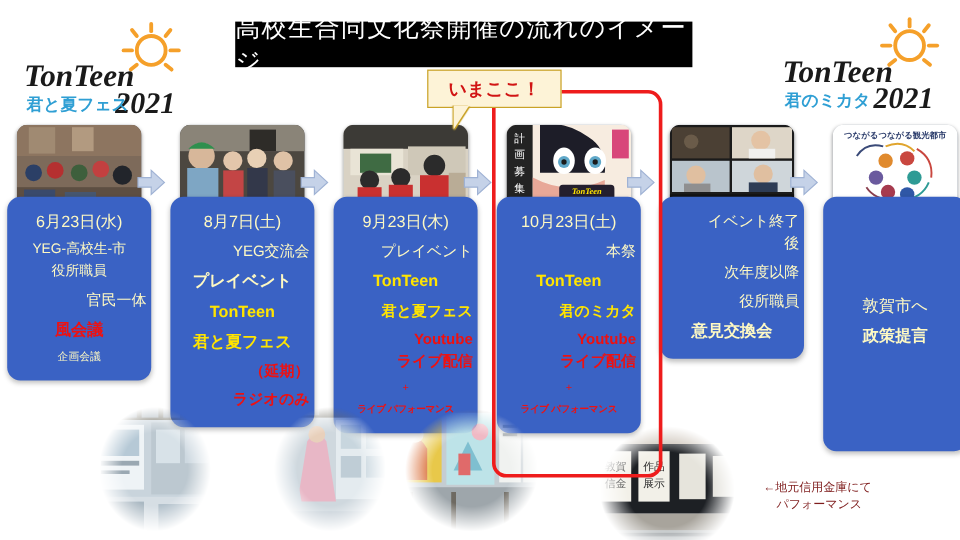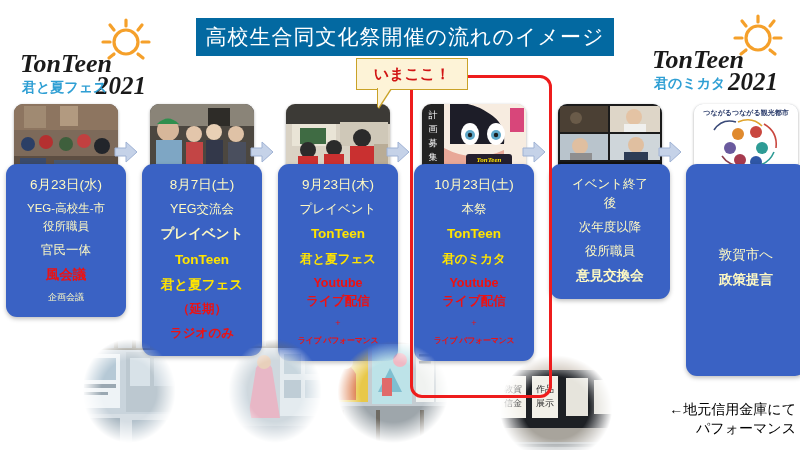--- a/index.html
+++ b/index.html
@@ -11,22 +11,22 @@
   #stage{position:absolute;left:0;top:0;width:800px;height:450px;}
 
   
   .logo{position:absolute;width:160px;height:90px;}
   .logo-left{left:8px;top:12px;}
   .logo-right{left:640px;top:10px;}
   .logo svg{display:block;width:100%;height:100%;}
 
   
   .title-bar{
-    position:absolute;left:196px;top:18px;width:418px;height:38px;
-    background:#0369a1;color:#ffffff;
+    position:absolute;left:196px;top:18px;width:381px;height:38px;
+    background:#000000;color:#ffffff;
     display:flex;align-items:center;justify-content:center;
     font-size:21px;letter-spacing:1px;font-weight:400;
   }
 
   
   .callout{
     position:absolute;left:356px;top:58px;width:110px;height:30px;
     background:#fdf3d7;border:1.4px solid #c9a227;
     display:flex;align-items:center;justify-content:center;
     color:#d11414;font-size:15px;font-weight:700;z-index:40;
@@ -57,21 +57,21 @@
   .card{
     position:absolute;top:60px;left:0;width:120px;
     background:#3a62c4;border-radius:11px;
     box-shadow:0 2px 4px rgba(0,0,0,.25);
     padding:12px 4px 14px;box-sizing:border-box;
     text-align:center;color:#ffffff;z-index:10;
   }
   .card .ln{line-height:1.36;margin:0 0 7px;}
   .card .ln:last-child{margin-bottom:0;}
   .sz11{font-size:11.5px;}
-  .sz12{font-size:12.5px;}
+  .sz12{font-size:12.5px;text-align:right;}
   .sz13{font-size:13.5px;}
   .sz9{font-size:9px;}
   .sz8{font-size:8px;letter-spacing:-.3px;}
   .bold{font-weight:700;}
   .red{color:#ee1111;}
   .yellow{color:#ffe400;}
   .white{color:#fef9c3;}
 
   
   .arrow{position:absolute;top:140px;width:26px;height:24px;z-index:12;}
@@ -81,21 +81,21 @@
   .oval{
     position:absolute;border-radius:50%;overflow:hidden;z-index:20;
     -webkit-mask-image:radial-gradient(ellipse 50% 50% at 50% 50%,#000 52%,rgba(0,0,0,0) 88%);
     mask-image:radial-gradient(ellipse 50% 50% at 50% 50%,#000 52%,rgba(0,0,0,0) 88%);
   }
   .oval svg{display:block;width:100%;height:100%;}
 
   
   .caption{
     position:absolute;left:636px;top:400px;width:160px;
-    font-size:14px;color:#000000;line-height:1.35;z-index:30;text-align:right;
+    font-size:10px;color:#7f1d1d;line-height:1.35;z-index:30;
   }
   .caption .l2{padding-left:11px;}
 </style>
 </head>
 <body>
 
 <div id="stage">
 
   <div class="logo logo-left">
     <svg viewBox="0 0 160 90">

